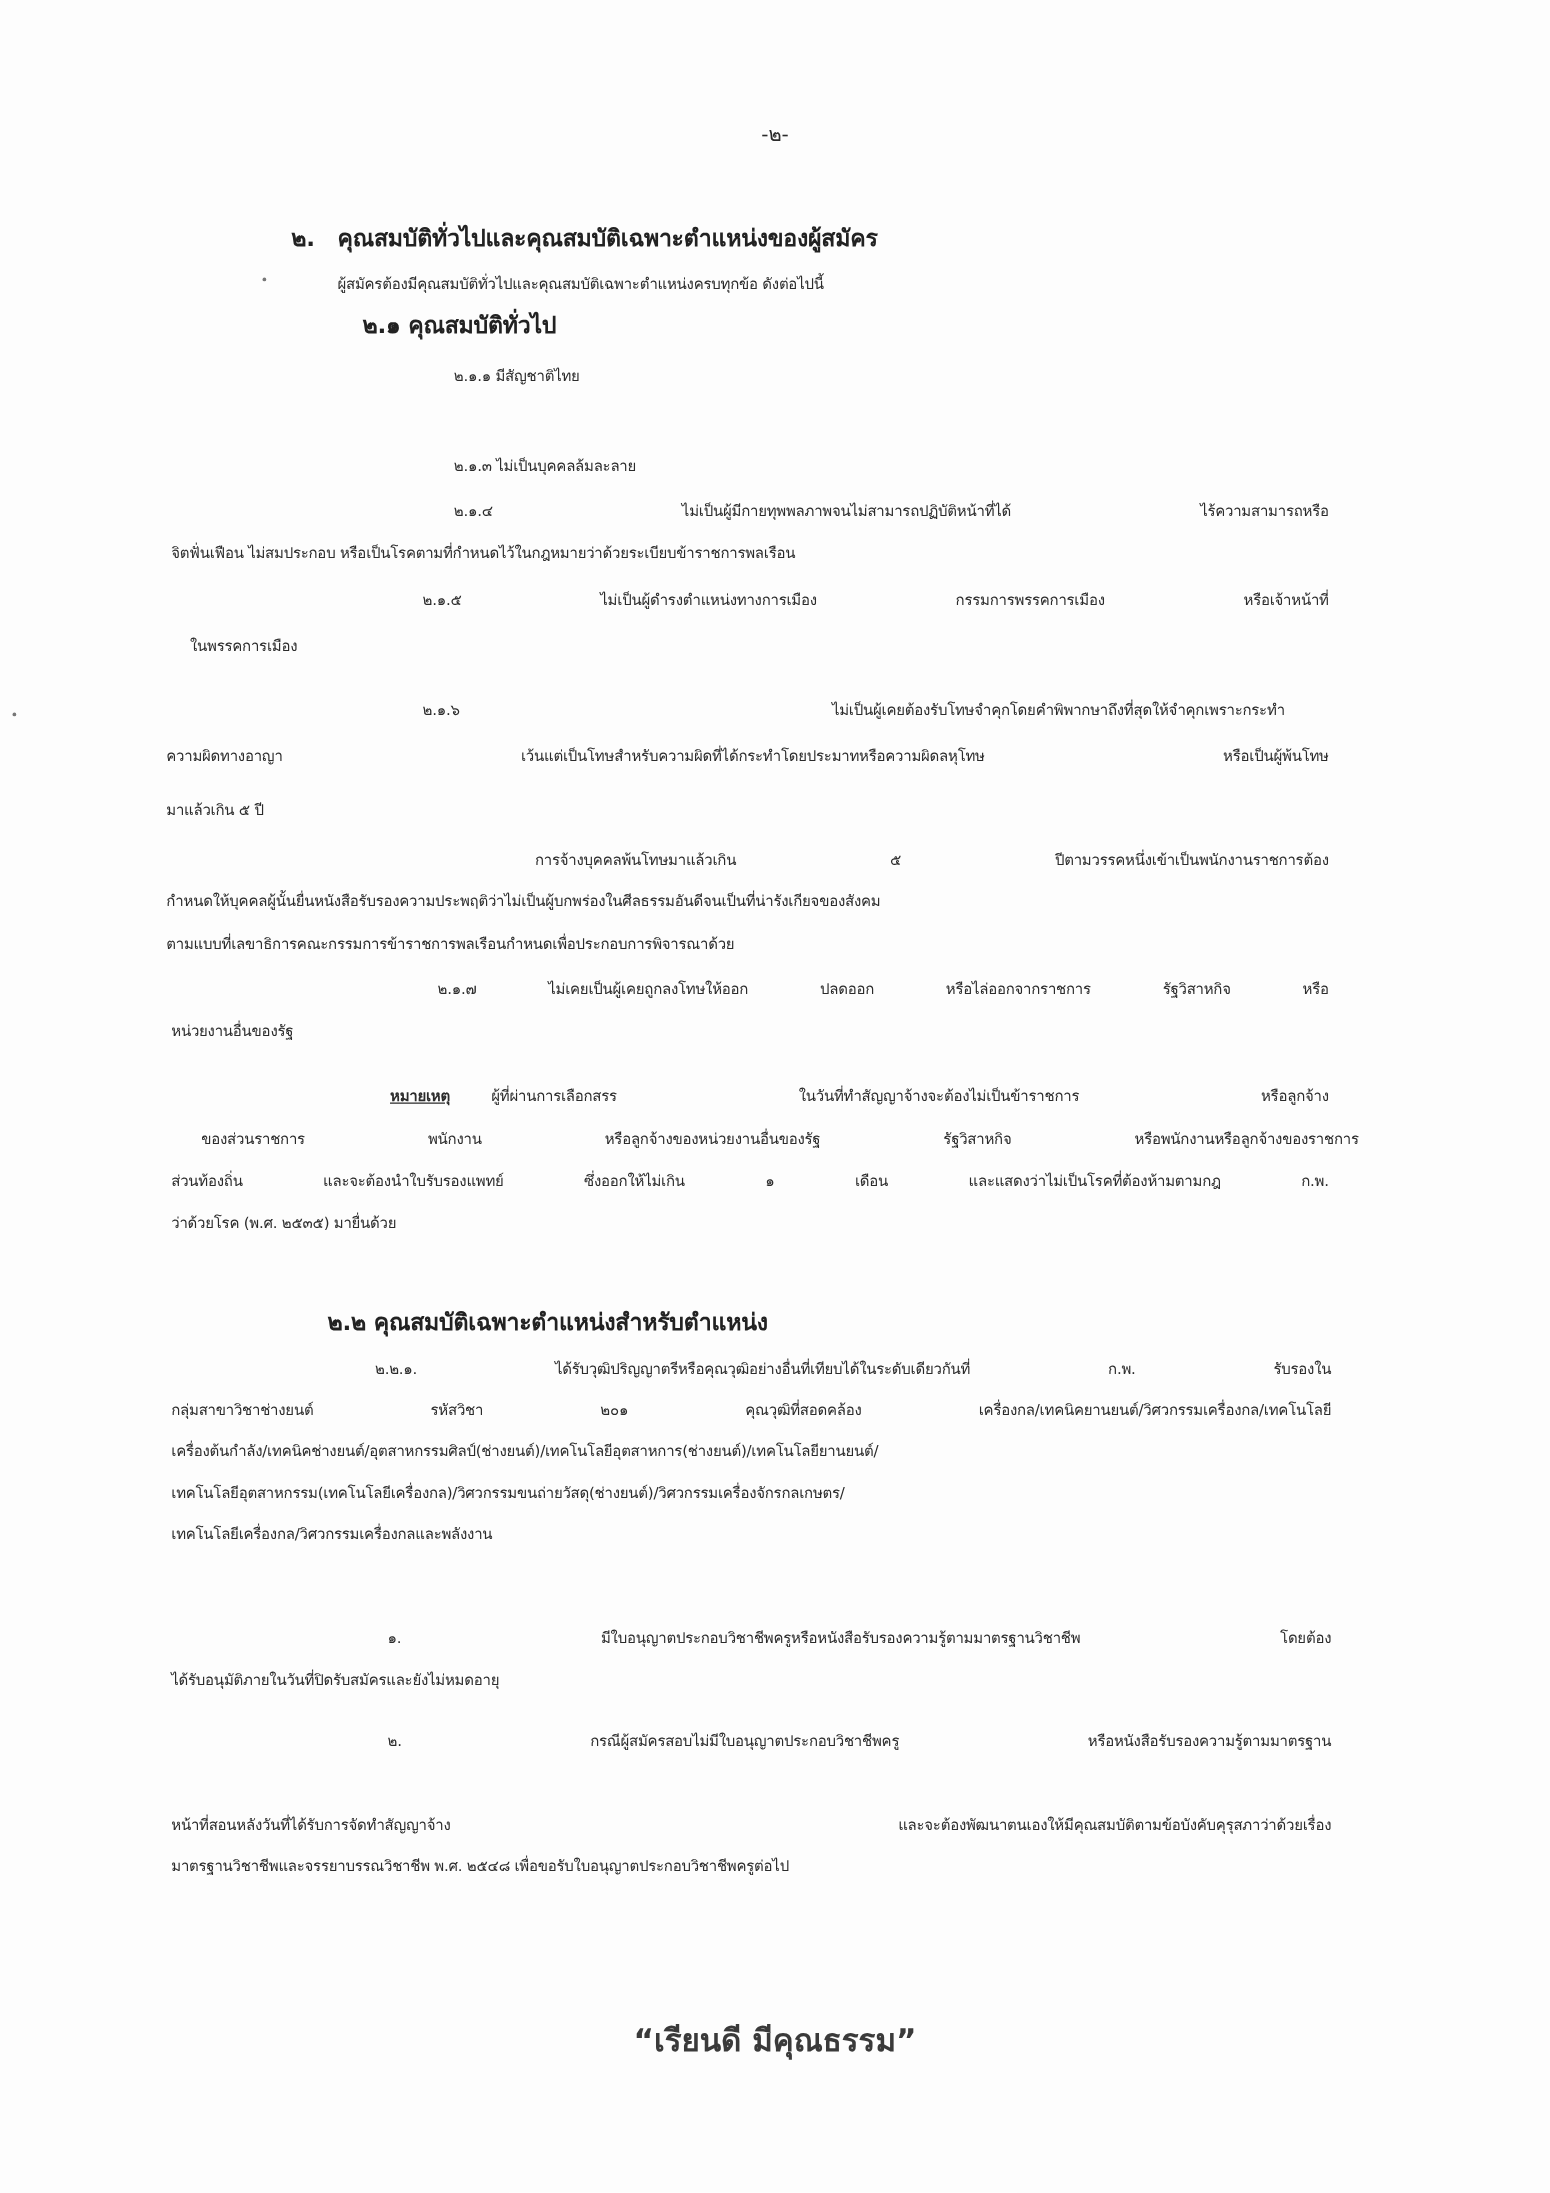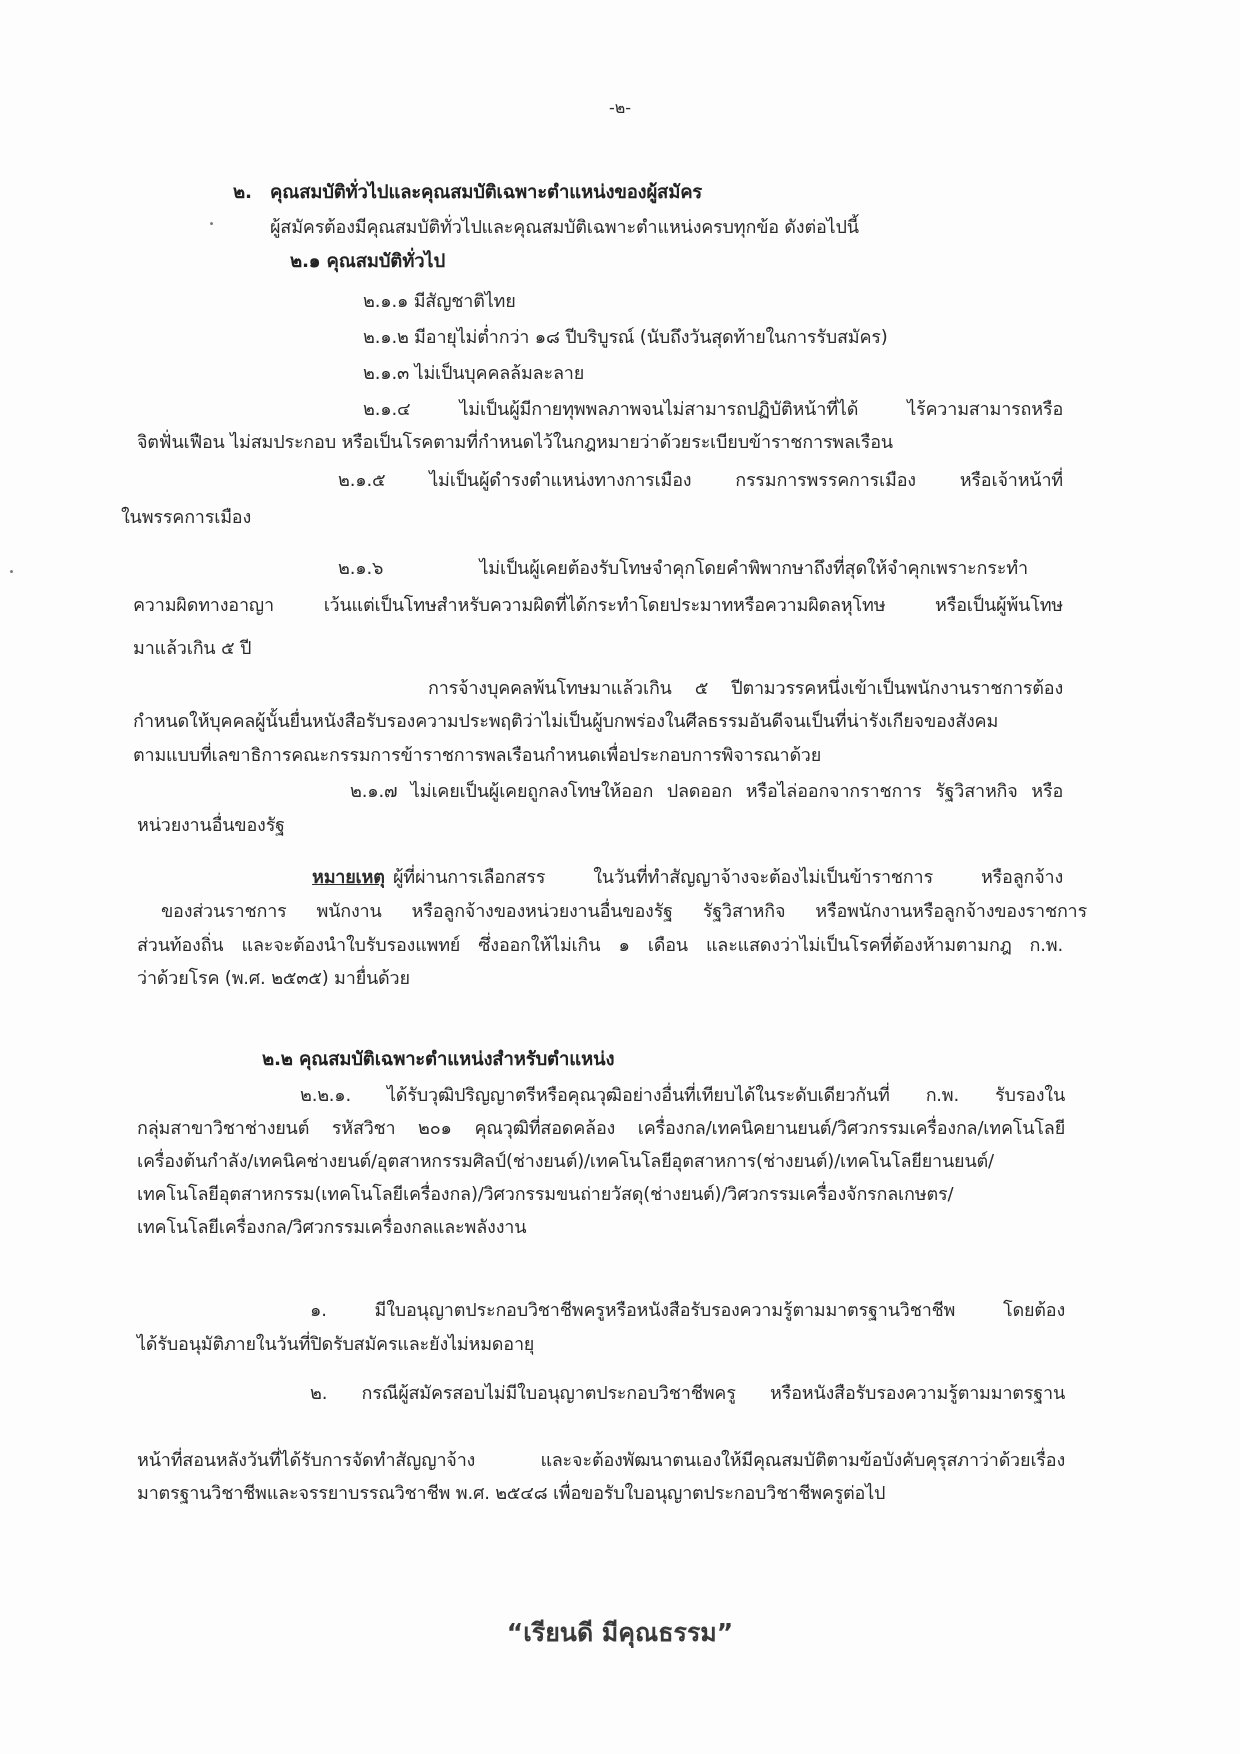--- a/index.html
+++ b/index.html
@@ -1,19 +1,19 @@
 <!DOCTYPE html>
 <html><head>
 <meta charset="utf-8">
 <style>
   html, body { margin: 0; padding: 0; background: #ffffff; }
   body { width: 1240px; height: 1754px; position: relative; overflow: hidden;
          font-family: "DejaVu Sans", "Liberation Sans", sans-serif; color: #2b2b2b; }
   .page { position: absolute; left: 0; top: 0; width: 1240px; height: 1754px; background: #fdfdfd; }
-  .ln { position: absolute; white-space: nowrap; font-size: 18px; line-height: 30px; letter-spacing: -0.2px; }
+  .ln { position: absolute; white-space: nowrap; font-size: 12px; line-height: 30px; letter-spacing: -0.2px; }
   .b { font-weight: bold; font-size: 18.5px; color: #222; }
   .just { text-align: justify; text-align-last: justify; white-space: normal; }
   .u { text-decoration: underline; font-weight: bold; }
   .pgnum { position: absolute; top: 95px; left: 0; width: 1240px; text-align: center; font-size: 16px; }
   .motto { position: absolute; top: 1612px; left: 0; width: 1240px; text-align: center;
            font-size: 25px; font-weight: bold; color: #3a3a3a; }
   .speck { position: absolute; width: 3px; height: 3px; background: #777; border-radius: 50%; }
 </style>
 </head>
 <body>
@@ -21,27 +21,26 @@
 <div class="page">
 
   <div class="pgnum">-๒-</div>
 
   <div class="ln b" style="left:233px; top:177px;">๒.</div>
   <div class="ln b" style="left:270px; top:177px;">คุณสมบัติทั่วไปและคุณสมบัติเฉพาะตำแหน่งของผู้สมัคร</div>
   <div class="ln" style="left:270px; top:212px;">ผู้สมัครต้องมีคุณสมบัติทั่วไปและคุณสมบัติเฉพาะตำแหน่งครบทุกข้อ ดังต่อไปนี้</div>
 
   <div class="ln b" style="left:290px; top:246px;">๒.๑ คุณสมบัติทั่วไป</div>
   <div class="ln" style="left:363px; top:286px;">๒.๑.๑ มีสัญชาติไทย</div>
-  <div class="ln" style="left:363px; top:322px;">๒.๑.๒ มีอายุไม่ต่ำกว่า ๑๘ ปีบริบูรณ์ (นับถึงวันสุดท้ายในการรับสมัคร)</div>
   <div class="ln" style="left:363px; top:358px;">๒.๑.๓ ไม่เป็นบุคคลล้มละลาย</div>
   <div class="ln just" style="left:363px; top:394px; width:700px;">๒.๑.๔ ไม่เป็นผู้มีกายทุพพลภาพจนไม่สามารถปฏิบัติหน้าที่ได้ ไร้ความสามารถหรือ</div>
   <div class="ln" style="left:137px; top:427px;">จิตฟั่นเฟือน ไม่สมประกอบ หรือเป็นโรคตามที่กำหนดไว้ในกฎหมายว่าด้วยระเบียบข้าราชการพลเรือน</div>
 
   <div class="ln just" style="left:338px; top:465px; width:725px;">๒.๑.๕ ไม่เป็นผู้ดำรงตำแหน่งทางการเมือง กรรมการพรรคการเมือง หรือเจ้าหน้าที่</div>
-  <div class="ln" style="left:121px; top:502px;text-align:center;">ในพรรคการเมือง</div>
+  <div class="ln" style="left:152px; top:502px;text-align:center;">ในพรรคการเมือง</div>
 
   <div class="ln just" style="left:338px; top:553px; width:690px;">๒.๑.๖ ไม่เป็นผู้เคยต้องรับโทษจำคุกโดยคำพิพากษาถึงที่สุดให้จำคุกเพราะกระทำ</div>
   <div class="ln just" style="left:133px; top:590px; width:930px;">ความผิดทางอาญา เว้นแต่เป็นโทษสำหรับความผิดที่ได้กระทำโดยประมาทหรือความผิดลหุโทษ หรือเป็นผู้พ้นโทษ</div>
   <div class="ln" style="left:133px; top:623px;margin-top:10px;">มาแล้วเกิน ๕ ปี</div>
 
   <div class="ln just" style="left:428px; top:673px; width:635px;">การจ้างบุคคลพ้นโทษมาแล้วเกิน ๕ ปีตามวรรคหนึ่งเข้าเป็นพนักงานราชการต้อง</div>
   <div class="ln just" style="left:133px; top:706px; width:930px;">กำหนดให้บุคคลผู้นั้นยื่นหนังสือรับรองความประพฤติว่าไม่เป็นผู้บกพร่องในศีลธรรมอันดีจนเป็นที่น่ารังเกียจของสังคม</div>
   <div class="ln" style="left:133px; top:740px;">ตามแบบที่เลขาธิการคณะกรรมการข้าราชการพลเรือนกำหนดเพื่อประกอบการพิจารณาด้วย</div>
 
   <div class="ln just" style="left:350px; top:776px; width:713px;">๒.๑.๗ ไม่เคยเป็นผู้เคยถูกลงโทษให้ออก ปลดออก หรือไล่ออกจากราชการ รัฐวิสาหกิจ หรือ</div>

